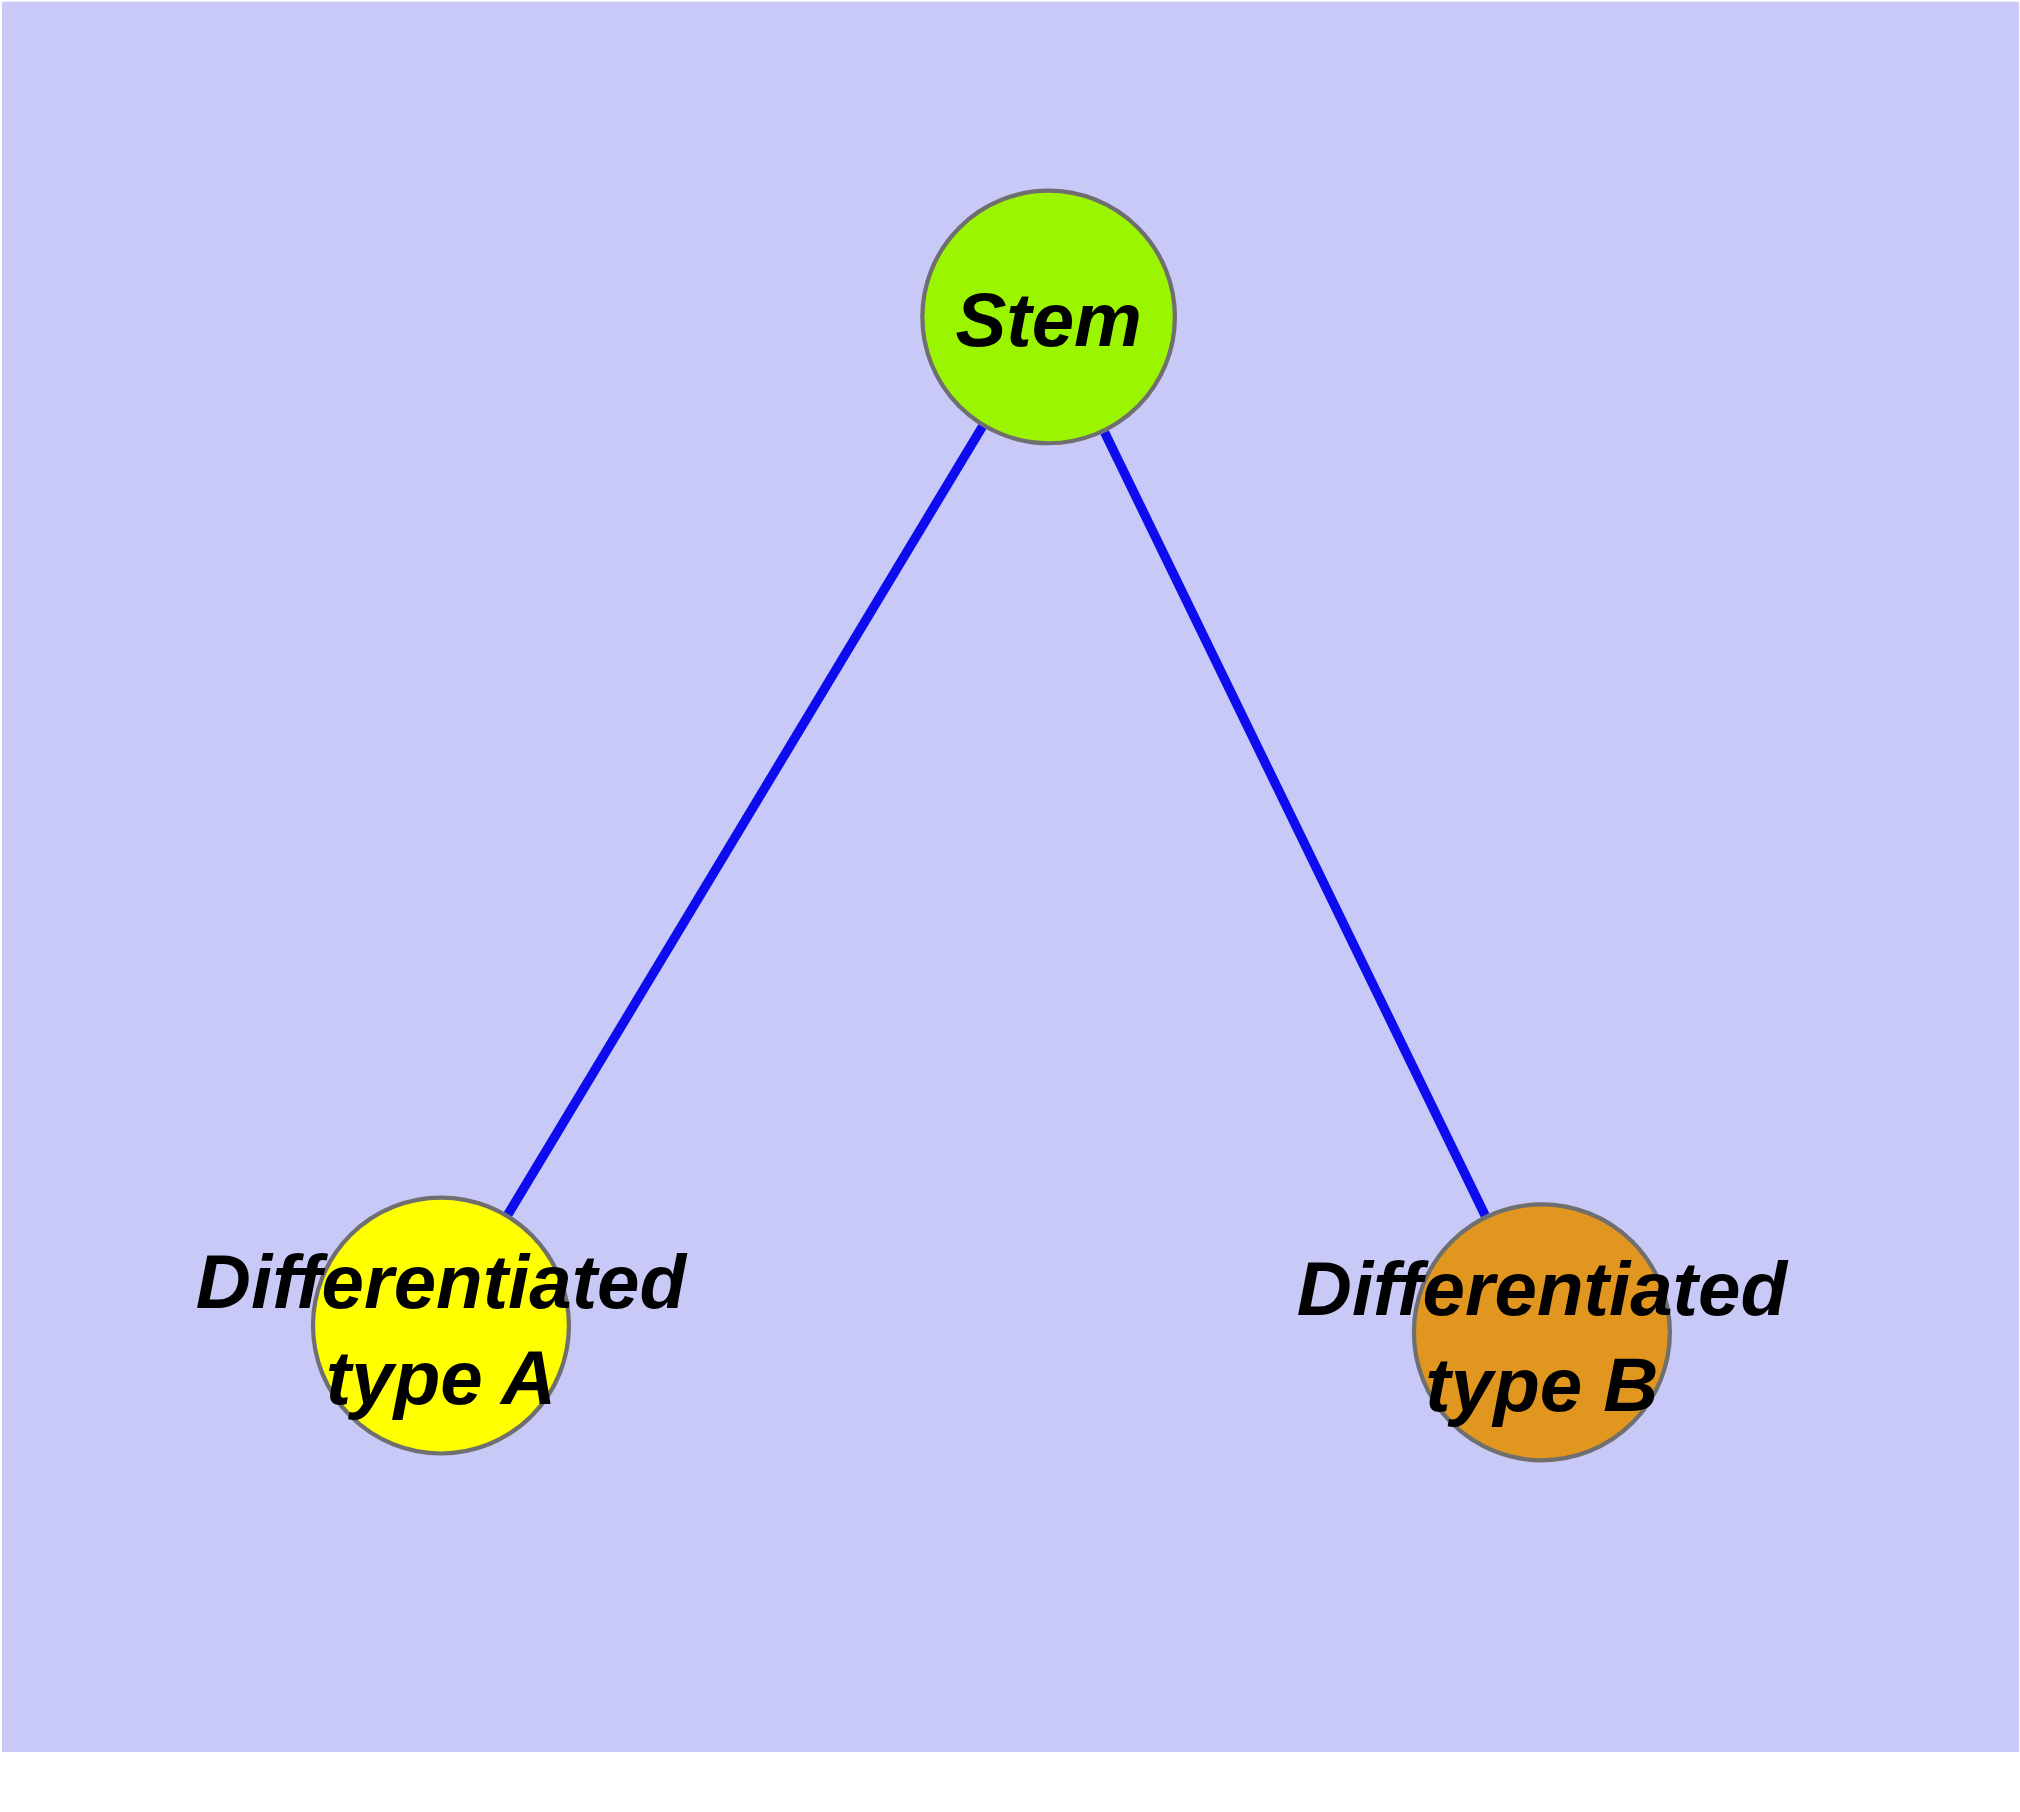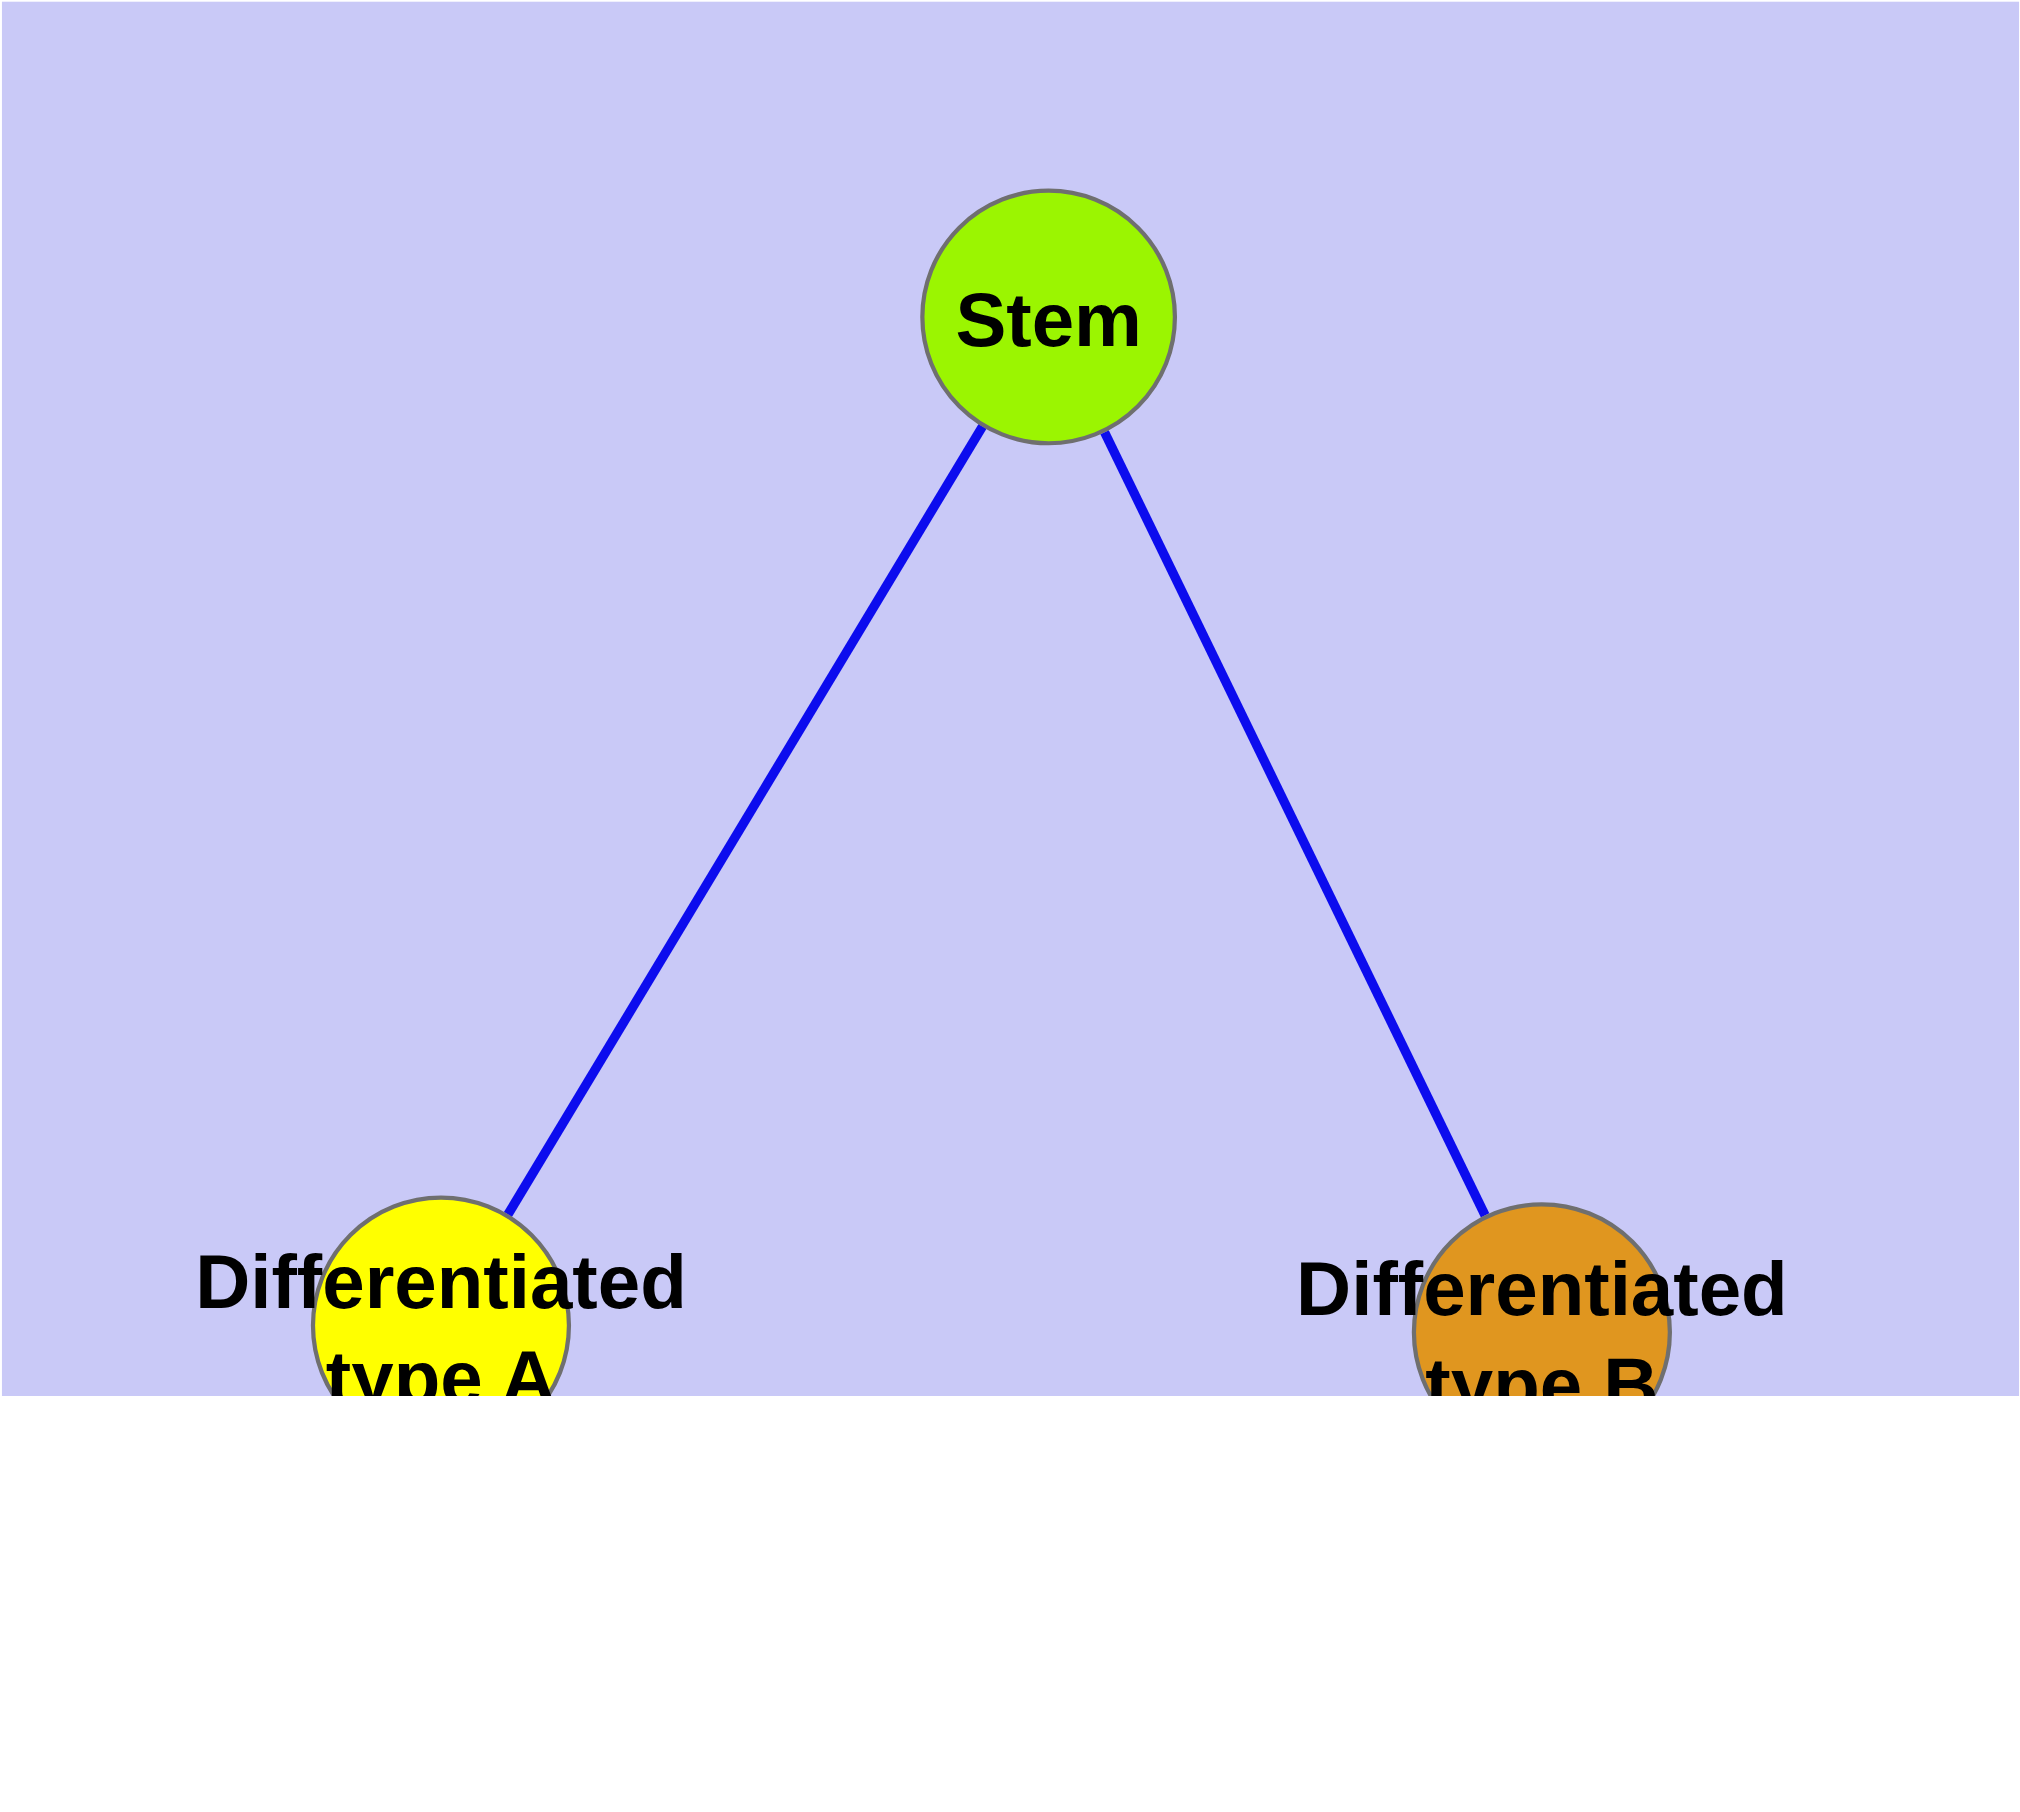--- a/index.html
+++ b/index.html
@@ -2,23 +2,24 @@
 <html style="font-size:13.6px"><head>
 <meta charset="utf-8">
 <style>
   html, body {
     margin: 0;
     padding: 0;
     background: #ffffff;
   }
   .stage {
     width: 2021px;
-    height: 1396px;
+    height: 1752px;
     position: relative;
     font-family: "Liberation Sans", sans-serif;
+    font-style: italic;
   }
   svg.diagram {
     display: block;
     width: 2021px;
     height: 1812px;
   }
   .node-circle {
     stroke-width: 5px;
   }
   .edge-line {

